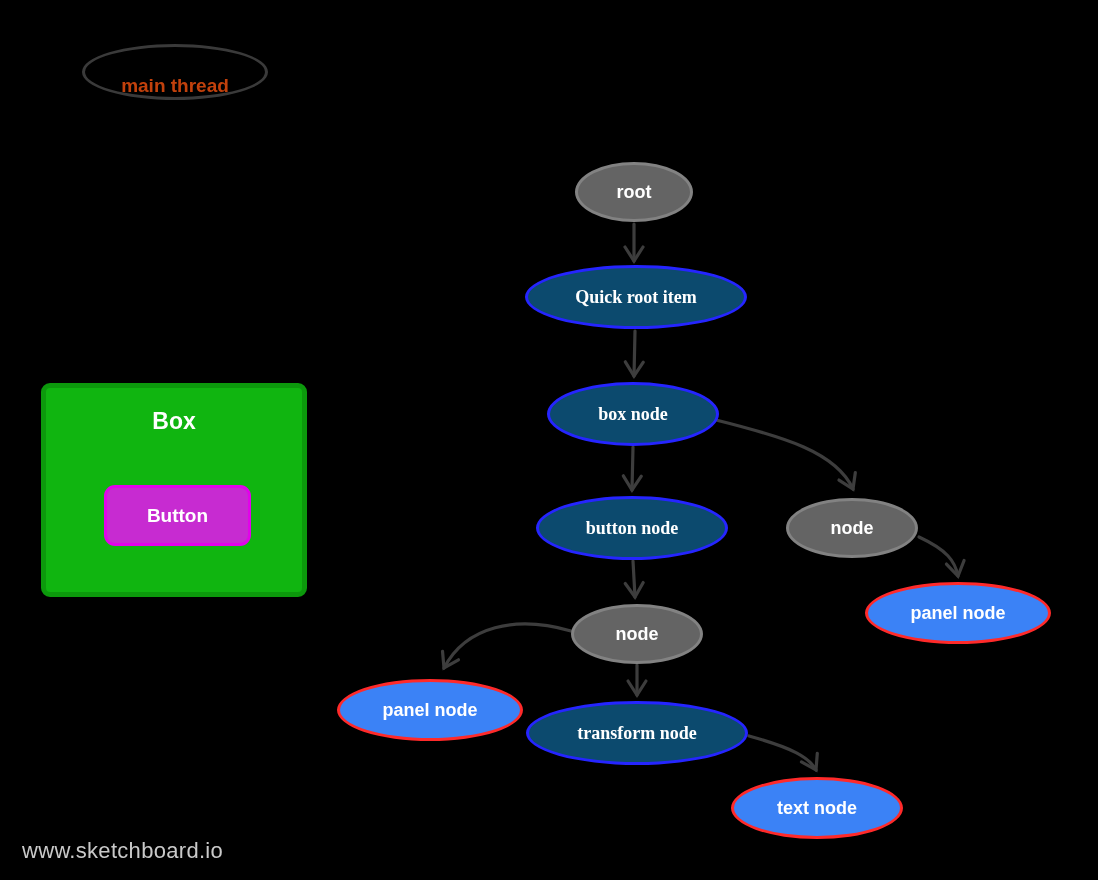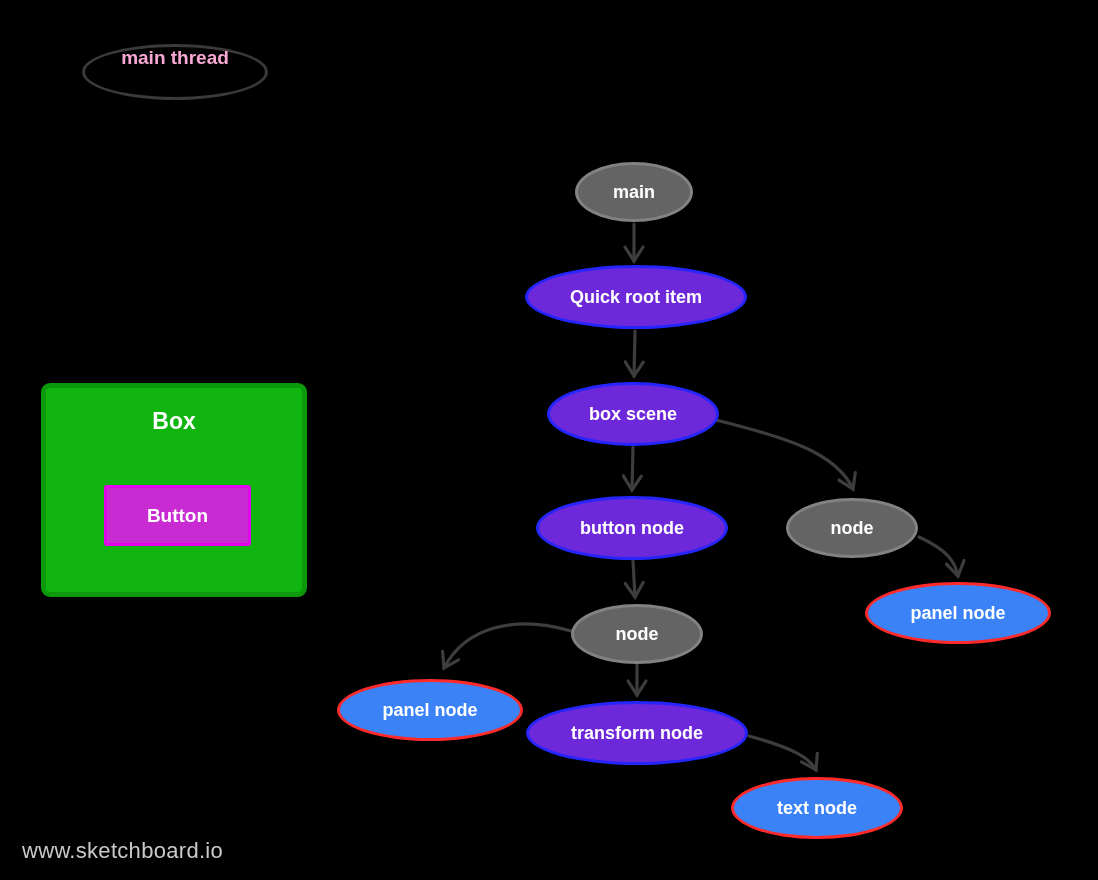--- a/index.html
+++ b/index.html
@@ -7,49 +7,49 @@
   body {
     width: 1098px; height: 880px;
     font-family: "Liberation Sans", sans-serif;
     position: relative; overflow: hidden;
   }
   .canvas { position: absolute; inset: 0; width: 1098px; height: 880px; background: #000; }
 
   
   .thread-ellipse {
     position: absolute; border: 3px solid #3a3a3a; border-radius: 50%;
-    display: flex; align-items: flex-start; justify-content: center;
-    color: #f9a8d4; font-weight: 700; font-size: 19px; background: transparent;
+    display: flex; align-items: flex-end; justify-content: center;
+    color: #c2410c; font-weight: 700; font-size: 19px; background: transparent;
   }
   #th-main  { left: 82px;  top: 44px; width: 186px; height: 56px; }
   #th-scene { left: 520px; top: 41px; width: 255px; height: 62px; }
 
   
   .green-box {
     position: absolute; left: 41px; top: 383px; width: 266px; height: 214px;
     background: #10b510; border: 5px solid #0c990c; border-radius: 9px;
   }
   .box-label {
     position: absolute; left: 0; top: 20px; width: 100%;
     text-align: center; color: #fff; font-weight: 700; font-size: 23px;
   }
   .button-rect {
     position: absolute; left: 58px; top: 97px; width: 147px; height: 61px;
-    background: #c72bd1; border: 3px solid #e203ea; border-radius: 3px;
+    background: #c72bd1; border: 3px solid #e203ea; border-radius: 11px;
     display: flex; align-items: center; justify-content: center;
     color: #fff; font-weight: 700; font-size: 19px;
   }
 
   
   .node {
     position: absolute; border-radius: 50%; border: 3px solid;
     display: flex; align-items: center; justify-content: center;
     color: #fff; font-weight: 700; font-size: 18px; white-space: nowrap;
   }
-  .n-blue { background: #6d28d9; border-color: #2525ff; }
+  .n-blue { background: #0c4a6e; border-color: #2525ff; font-family: Liberation Serif, serif; }
   .n-gray { background: #646464; border-color: #828282; }
   .n-red  { background: #3b82f6; border-color: #ff2a2a; }
 
   #nd-root        { left: 575px; top: 162px; width: 118px; height: 60px; }
   #nd-quick       { left: 525px; top: 265px; width: 222px; height: 64px; }
   #nd-boxnode     { left: 547px; top: 382px; width: 172px; height: 64px; }
   #nd-buttonnode  { left: 536px; top: 496px; width: 192px; height: 64px; text-align: right; }
   #nd-node1       { left: 786px; top: 498px; width: 132px; height: 60px; }
   #nd-panel1      { left: 865px; top: 582px; width: 186px; height: 62px; }
   #nd-node2       { left: 571px; top: 604px; width: 132px; height: 60px; }
@@ -94,27 +94,27 @@
     <path class="edge" d="M 633 447 L 632 490" marker-end="url(#arrowhead)"></path>
     <path class="edge" d="M 716 420 C 784 437 836 452 853 489" marker-end="url(#arrowhead)"></path>
     <path class="edge" d="M 919 537 C 947 550 955 561 958 576" marker-end="url(#arrowhead)"></path>
     <path class="edge" d="M 633 561 L 635 597" marker-end="url(#arrowhead)"></path>
     <path class="edge" d="M 571 631 C 516 615 466 626 444 668" marker-end="url(#arrowhead)"></path>
     <path class="edge" d="M 637 665 L 637 695" marker-end="url(#arrowhead)"></path>
     <path class="edge" d="M 749 736 C 792 748 809 757 816 770" marker-end="url(#arrowhead)"></path>
   </svg>
 
   <div class="node n-gray" id="nd-root">
-    <span>main</span>
+    <span>root</span>
   </div>
   <div class="node n-blue" id="nd-quick">
     <span>Quick root item</span>
   </div>
   <div class="node n-blue" id="nd-boxnode">
-    <span>box scene</span>
+    <span>box node</span>
   </div>
   <div class="node n-blue" id="nd-buttonnode">
     <span>button node</span>
   </div>
   <div class="node n-gray" id="nd-node1">
     <span>node</span>
   </div>
   <div class="node n-red" id="nd-panel1">
     <span>panel node</span>
   </div>

